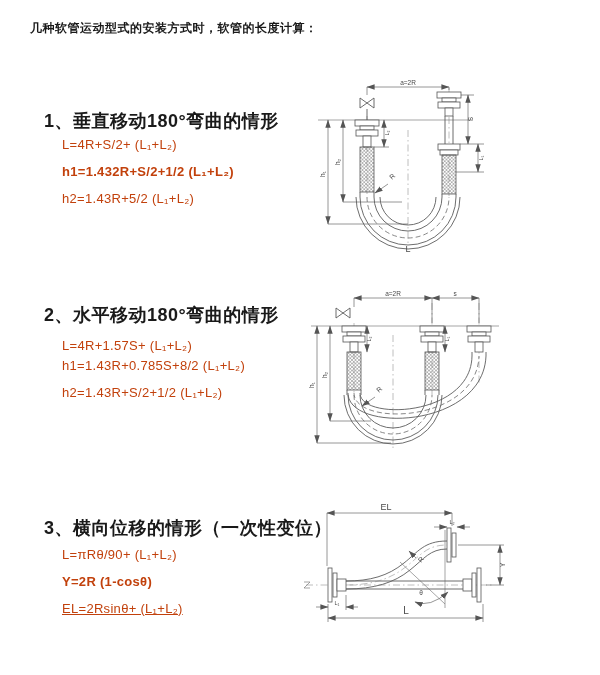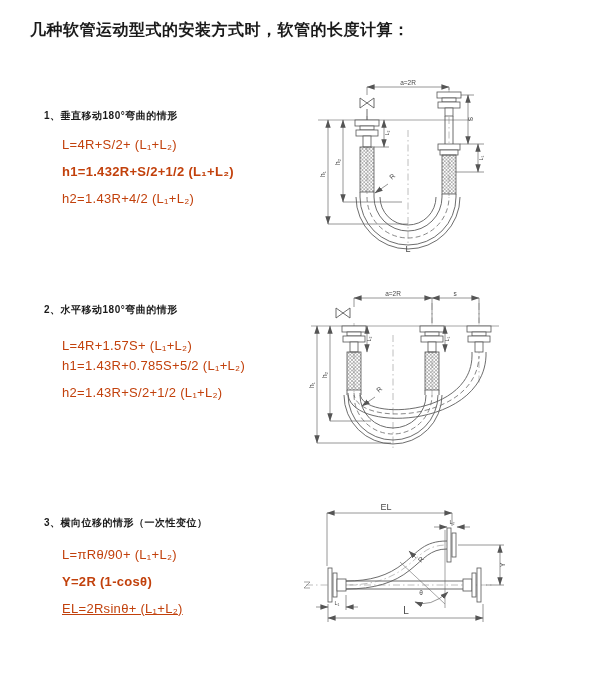--- a/index.html
+++ b/index.html
@@ -1,47 +1,47 @@
 <!DOCTYPE html>
 <html><head>
 <meta charset="utf-8">
 <style>
   html,body{margin:0;padding:0;}
   body{
     width:600px;height:675px;background:#ffffff;position:relative;
     font-family:"Liberation Sans", sans-serif;color:#1a1a1a;overflow:hidden;
   }
   .abs{position:absolute;}
-  .title{font-size:16px;font-weight:bold;letter-spacing:.5px;white-space:nowrap;}
-  .heading{font-size:10px;font-weight:bold;letter-spacing:.5px;white-space:nowrap;}
+  .title{font-size:12px;font-weight:bold;letter-spacing:.5px;white-space:nowrap;}
+  .heading{font-size:18px;font-weight:bold;letter-spacing:.5px;white-space:nowrap;}
   .formula{font-size:13px;font-weight:normal;letter-spacing:.3px;white-space:nowrap;color:#c2410c;}
   svg{display:block;}
   svg text{font-family:"Liberation Sans", sans-serif;fill:#4a4a4a;}
   .ln{stroke:#5c5c5c;stroke-width:.9;fill:none;}
   .thin{stroke:#6a6a6a;stroke-width:.6;fill:none;}
   .dim{stroke:#5c5c5c;stroke-width:.65;fill:none;}
   .cl{stroke:#8a8a8a;stroke-width:.55;fill:none;stroke-dasharray:7 3 1.5 3;}
   .dash{stroke:#6a6a6a;stroke-width:.8;fill:none;stroke-dasharray:5 3;}
   .fit{fill:#ffffff;stroke:#555;stroke-width:.8;}
   .dimtxt{font-size:6.5px;}
   .smtxt{font-size:5.5px;}
 </style>
 </head>
 <body>
 
 <div class="abs title" style="left:30px;top:20px;">几种软管运动型式的安装方式时，软管的长度计算：</div>
 
 <div class="abs heading" style="left:44px;top:109px;">1、垂直移动180°弯曲的情形</div>
 <div class="abs formula" style="left:62px;top:137px;">L=4R+S/2+ (L₁+L₂)</div>
 <div class="abs formula" style="left:62px;top:164px;font-weight:bold;">h1=1.432R+S/2+1/2 (L₁+L₂)</div>
-<div class="abs formula" style="left:62px;top:191px;">h2=1.43R+4/2 (L₁+L₂)</div>
+<div class="abs formula" style="left:62px;top:191px;">h2=1.43R+5/2 (L₁+L₂)</div>
 
 <div class="abs heading" style="left:44px;top:303px;">2、水平移动180°弯曲的情形</div>
 <div class="abs formula" style="left:62px;top:338px;">L=4R+1.57S+ (L₁+L₂)</div>
-<div class="abs formula" style="left:62px;top:358px;">h1=1.43R+0.785S+5/2 (L₁+L₂)</div>
+<div class="abs formula" style="left:62px;top:358px;">h1=1.43R+0.785S+8/2 (L₁+L₂)</div>
 <div class="abs formula" style="left:62px;top:385px;">h2=1.43R+S/2+1/2 (L₁+L₂)</div>
 
 <div class="abs heading" style="left:44px;top:516px;">3、横向位移的情形（一次性变位）</div>
 <div class="abs formula" style="left:62px;top:547px;text-align:center;">L=πRθ/90+ (L₁+L₂)</div>
 <div class="abs formula" style="left:62px;top:574px;font-weight:bold;">Y=2R (1-cosθ)</div>
 <div class="abs formula" style="left:62px;top:601px;text-decoration:underline;">EL=2Rsinθ+ (L₁+L₂)</div>
 
 <svg class="abs" style="left:310px;top:72px;" width="280" height="185" viewBox="0 0 280 185">
   <defs>
     <marker id="ar1" viewBox="0 0 10 10" refX="8.5" refY="5" markerWidth="9" markerHeight="9" orient="auto-start-reverse" markerUnits="userSpaceOnUse">

